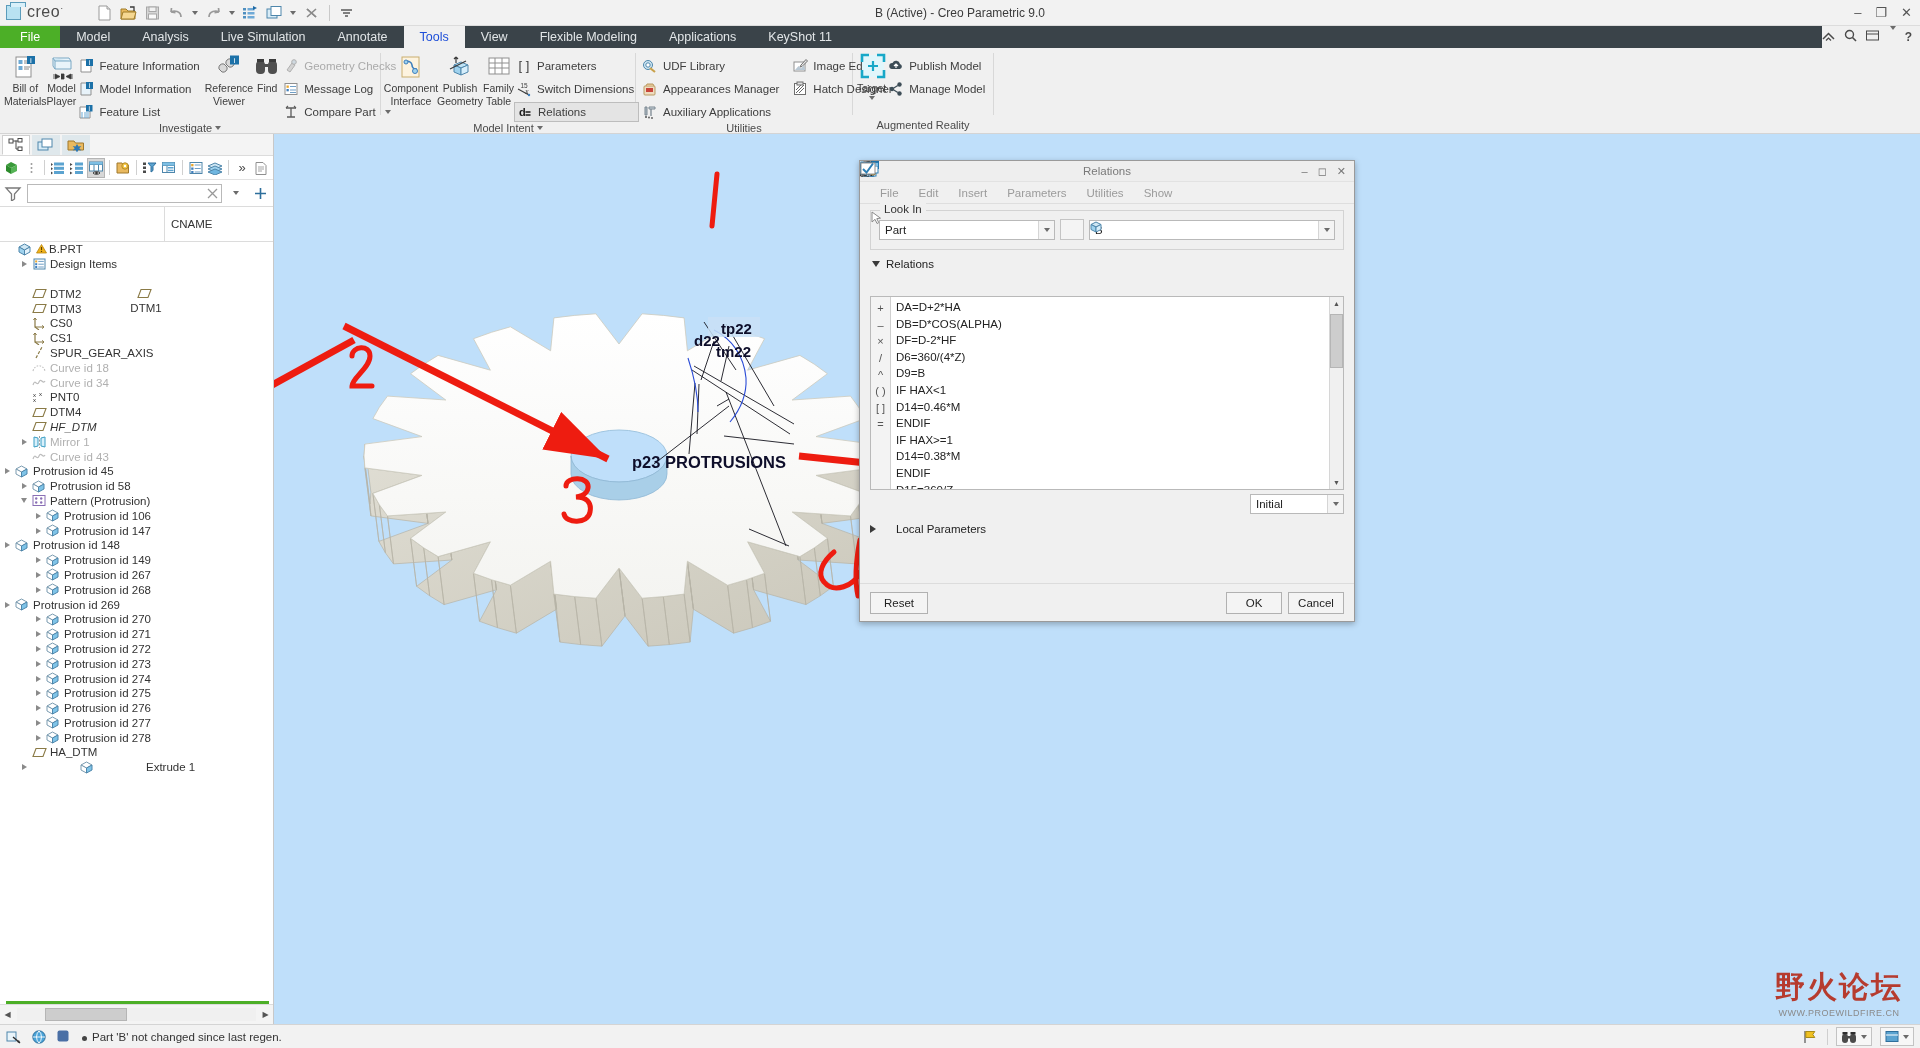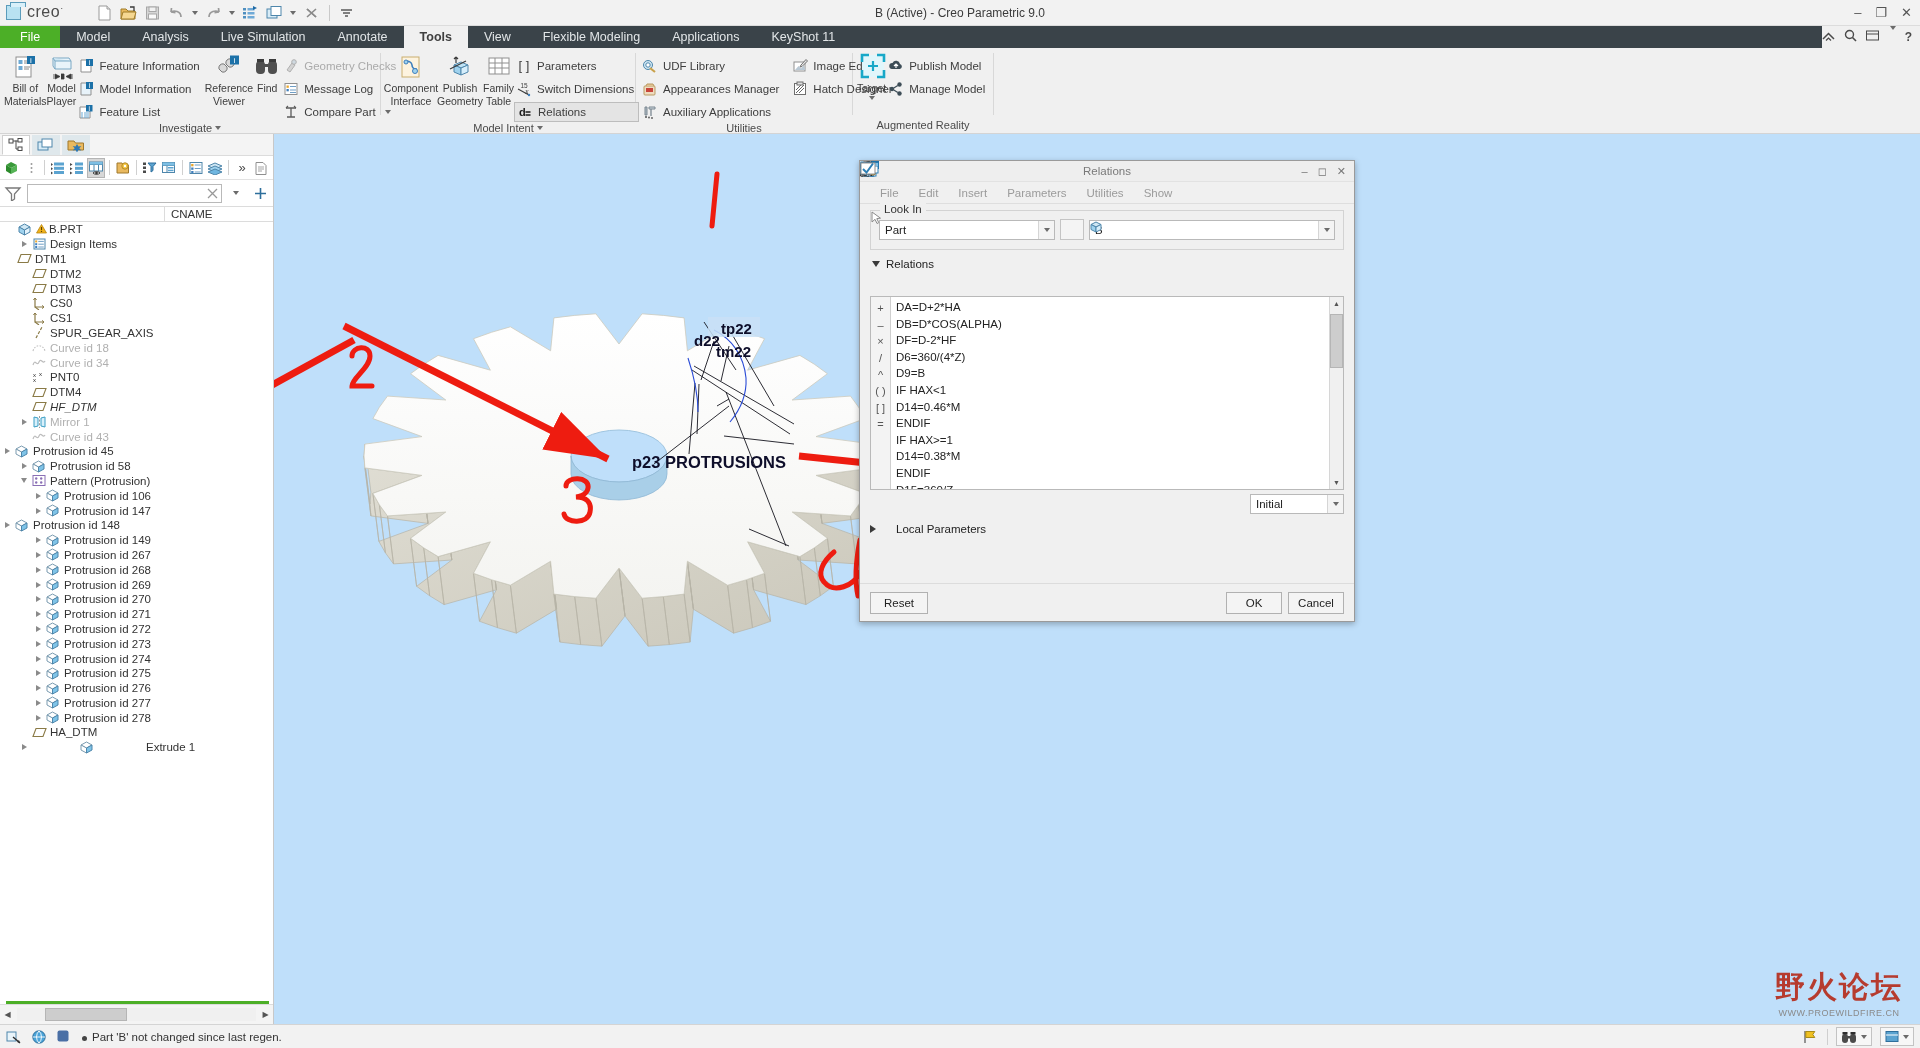--- a/index.html
+++ b/index.html
@@ -42,21 +42,21 @@
   
   #ribbon-tabs {
     height:22px; background:#3a4349; display:flex; align-items:stretch;
     position:relative;
   }
   .rtab {
     padding:0 16px; display:flex;align-items:center;justify-content:center;
     color:#e2e6e8; font-size:12.5px; cursor:default;
   }
   .rtab.file { background:#4caf27; color:#fff; padding:0 20px;}
-  .rtab.active { background:#f0f0f0; color:#404040;font-weight:bold; }
+  .rtab.active { background:#f0f0f0; color:#1d4ed8; }
   #ribbon-right {
     margin-left:auto; display:flex; align-items:center; gap:9px; padding-right:8px;
     background:#f0f0f0; height:22px;
   }
   #ribbon-right .ico{ color:#4a4a4a; font-size:12px; }
 
   
   #ribbon {
     height:86px; background:#f0f0f0; border-bottom:1px solid #d4d4d4;
     display:flex; position:relative;
@@ -96,21 +96,21 @@
   .ttab.sel-bg { background:#dfe8ec; }
   #tree-toolbar { height:24px; display:flex; align-items:center; gap:1px; padding:0 3px; border-bottom:1px solid #e2e2e2;}
   .tbtn { width:20px;height:20px;display:flex;align-items:center;justify-content:center; }
   .tbtn.active { background:#d8d8d8; border:1px solid #b5b5b5;}
   .tsep { width:1px;height:15px;background:#d0d0d0;margin:0 3px;}
   #tree-filter { height:26px; display:flex; align-items:center; gap:4px; padding:0 3px;}
   #filter-input {
     flex:1; height:19px; border:1px solid #b9b9b9; background:#fff;
     font-size:11px; padding:0 4px;
   }
-  #tree-header { height:16px; border-top:1px solid #dcdcdc;border-bottom:1px solid #dcdcdc; display:flex; font-size:11.5px;}
+  #tree-header { height:36px; border-top:1px solid #dcdcdc;border-bottom:1px solid #dcdcdc; display:flex; font-size:11.5px;}
   #tree-header .col1{flex:1;border-right:1px solid #dcdcdc;}
   #tree-header .col2{width:108px;padding-left:6px;display:flex;align-items:center;color:#333;}
   #tree-body { flex:1; overflow:hidden; position:relative; }
   .trow { height:14.8px; display:flex; align-items:center; font-size:11.5px; color:#333; white-space:nowrap;}
   .trow.dim { color:#b0b0b0; }
   .tw { width:14px;height:14px;display:inline-flex;align-items:center;justify-content:center;flex:0 0 14px;}
   .arrow-r { width:0;height:0;border-left:5px solid #8a8a8a;border-top:3.5px solid transparent;border-bottom:3.5px solid transparent;}
   .arrow-d { width:0;height:0;border-top:5px solid #8a8a8a;border-left:3.5px solid transparent;border-right:3.5px solid transparent;}
   .ticon { width:16px;height:14px;display:inline-flex;align-items:center;justify-content:center;flex:0 0 16px;margin-right:3px;}
   #tree-green { height:3px; background:#4caf27; margin:2px 4px 0 6px; }
@@ -785,21 +785,21 @@
             <svg width="13" height="12">
               <rect x="1" y="1" width="11" height="10" fill="#fff" stroke="#4e86ab"></rect>
               <rect x="2.2" y="2.4" width="2" height="2" fill="#e8a62c"></rect>
               <rect x="2.2" y="5.2" width="2" height="2" fill="#3f7fbd"></rect>
               <rect x="2.2" y="8" width="2" height="2" fill="#3f7fbd"></rect>
               <path d="M5.3 3.4 h5.5 M5.3 6.2 h5.5 M5.3 9 h5.5" stroke="#6f9ec6"></path>
             </svg>
           </span>
           <span>Design Items</span>
         </div>
-        <div class="trow" style="padding-left: 2px;">
+        <div class="trow" style="padding-left: 19px; flex-direction: column;">
           <span class="tw"></span>
           <span class="ticon">
             <svg width="15" height="11">
               <path d="M4 1.5 h10 l-3 8 h-10 z" fill="none" stroke="#8a7a46" stroke-width="1.1"></path>
             </svg>
           </span>
           <span>DTM1</span>
         </div>
         <div class="trow" style="padding-left: 17px;">
           <span class="tw"></span>
@@ -1031,21 +1031,21 @@
           </span>
           <span class="ticon">
             <svg width="15" height="13">
               <path d="M1 4 l5.5 -3 5.5 3 -5.5 3 z" fill="#fff" stroke="#7a9bb0"></path>
               <path d="M1 4 v5 l5.5 3 v-5 z" fill="#fff" stroke="#7a9bb0"></path>
               <path d="M12 4 v5 l-5.5 3 v-5 z" fill="#7fc4e8" stroke="#4e86ab"></path>
             </svg>
           </span>
           <span>Protrusion id 268</span>
         </div>
-        <div class="trow" style="padding-left: 31px;">
+        <div class="trow" style="">
           <span class="tw">
             <span class="arrow-r"></span>
           </span>
           <span class="ticon">
             <svg width="15" height="13">
               <path d="M1 4 l5.5 -3 5.5 3 -5.5 3 z" fill="#fff" stroke="#7a9bb0"></path>
               <path d="M1 4 v5 l5.5 3 v-5 z" fill="#fff" stroke="#7a9bb0"></path>
               <path d="M12 4 v5 l-5.5 3 v-5 z" fill="#7fc4e8" stroke="#4e86ab"></path>
             </svg>
           </span>

